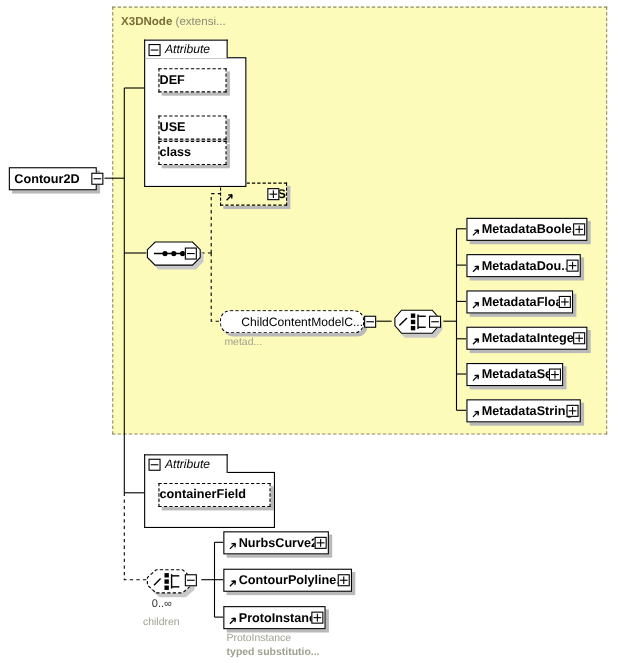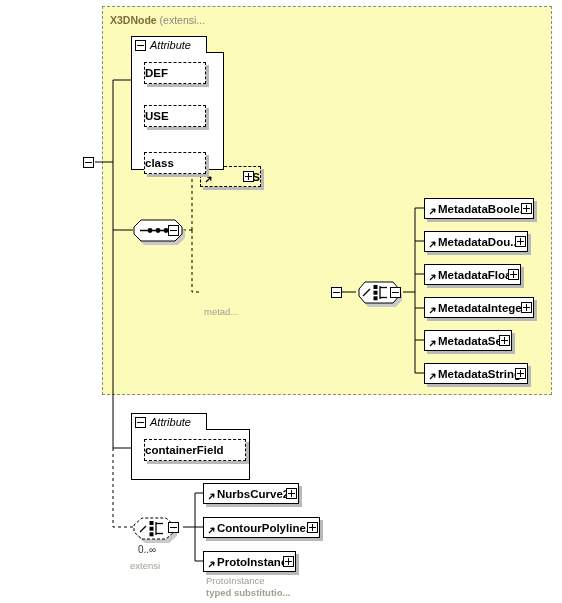--- a/index.html
+++ b/index.html
@@ -147,35 +147,38 @@
     <line x1="415" y1="340" x2="424" y2="340" stroke="#000" stroke-width="1"></line>
     <line x1="415" y1="373" x2="424" y2="373" stroke="#000" stroke-width="1"></line>
 
     <line x1="183" y1="527" x2="195" y2="527" stroke="#000" stroke-width="1"></line>
     <line x1="195" y1="493" x2="195" y2="561" stroke="#000" stroke-width="1"></line>
     <line x1="195" y1="493" x2="203" y2="493" stroke="#000" stroke-width="1"></line>
     <line x1="195" y1="527" x2="203" y2="527" stroke="#000" stroke-width="1"></line>
     <line x1="195" y1="561" x2="203" y2="561" stroke="#000" stroke-width="1"></line>
   </svg>
 
+  <div class="node" style="left:8px;top:152px;width:80px;height:21px;">
+    <span class="lbl">Contour2D</span>
+  </div>
   <div class="expander" style="left:83px;top:157px;"></div>
 
   <div class="attrgroup" style="left:131px;top:36px;">
     <div class="tab" style="width:76px;">
       <span class="minibox"></span>
       <span>Attribute</span>
     </div>
     <div class="body" style="width:93px;height:118px;"></div>
     <div class="attr-item" style="left:13px;top:26px;width:62px;height:22px;">
       <span>DEF</span>
     </div>
     <div class="attr-item" style="left:13px;top:69px;width:62px;height:22px;">
       <span>USE</span>
     </div>
-    <div class="attr-item" style="left:13px;top:92px;width:62px;height:22px;margin-top:24px;">
+    <div class="attr-item" style="left:13px;top:92px;width:62px;height:22px;">
       <span>class</span>
     </div>
   </div>
 
   <div class="comp" style="left:131px;top:216px;">
     <svg width="54" height="28" viewBox="0 0 54 28">
       <path d="M10,26 L44,26 L51,19 L51,12 L44,5 L10,5 L3,12 L3,19 Z" fill="#c9c9c9" stroke="none" transform="translate(3,3)"></path>
       <path d="M10,25 L44,25 L51,18 L51,11 L44,4 L10,4 L3,11 L3,18 Z" fill="#ffffff" stroke="#000" stroke-width="1"></path>
       <line x1="9" y1="14.5" x2="45" y2="14.5" stroke="#000" stroke-width="1.4"></line>
       <circle cx="19" cy="14.5" r="2.4" fill="#000"></circle>
@@ -186,20 +189,23 @@
   <div class="expander" style="left:168px;top:225px;"></div>
 
   <div class="node dashed hasarrow" style="left:200px;top:166px;width:61px;height:21px;">
     <svg class="refarrow" viewBox="0 0 8 8">
       <path d="M7,1 L2,6 M7,1 L3.4,1.4 M7,1 L6.6,4.6" stroke="#000" stroke-width="1.2" fill="none"></path>
     </svg>
     <span class="lbl">IS</span>
   </div>
   <div class="expander plus" style="left:243px;top:171px;"></div>
 
+  <div class="node dashed round" style="left:200px;top:282px;width:131px;height:21px;background:#ffffff;">
+    <span class="lbl" style="font-weight:normal;font-size:11px;">ChildContentModelC...</span>
+  </div>
   <div class="expander" style="left:331px;top:287px;"></div>
   <div class="anno" style="left:204px;top:306px;">metad...</div>
 
   <div class="comp" style="left:356px;top:278px;">
     <svg width="46" height="28" viewBox="0 0 46 28">
       <path d="M9,26 L37,26 L43,19 L43,12 L37,5 L9,5 L3,12 L3,19 Z" fill="#c9c9c9" stroke="none" transform="translate(3,3)"></path>
       <path d="M9,25 L37,25 L43,18 L43,11 L37,4 L9,4 L3,11 L3,18 Z" fill="#ffffff" stroke="#000" stroke-width="1"></path>
       <path d="M7,18 L14,11" stroke="#000" stroke-width="1.3" fill="none"></path>
       <line x1="24" y1="8" x2="24" y2="21" stroke="#000" stroke-width="1.3"></line>
       <line x1="24" y1="9.5" x2="31" y2="9.5" stroke="#000" stroke-width="1.3"></line>
@@ -278,21 +284,21 @@
       <line x1="25" y1="9" x2="25" y2="22" stroke="#000" stroke-width="1.3"></line>
       <line x1="25" y1="10.5" x2="32" y2="10.5" stroke="#000" stroke-width="1.3"></line>
       <line x1="25" y1="20.5" x2="32" y2="20.5" stroke="#000" stroke-width="1.3"></line>
       <rect x="18.5" y="8" width="4" height="4" fill="#000"></rect>
       <rect x="18.5" y="13.7" width="4" height="4" fill="#000"></rect>
       <rect x="18.5" y="19.3" width="4" height="4" fill="#000"></rect>
     </svg>
   </div>
   <div class="expander" style="left:168px;top:522px;"></div>
   <div class="occurs" style="left:138px;top:544px;">0..∞</div>
-  <div class="anno" style="left:130px;top:560px;">extensi</div>
+  <div class="anno" style="left:130px;top:560px;">children</div>
 
   <div class="node hasarrow" style="left:203px;top:483px;width:96px;height:21px;">
     <svg class="refarrow" viewBox="0 0 8 8">
       <path d="M7,1 L2,6 M7,1 L3.4,1.4 M7,1 L6.6,4.6" stroke="#000" stroke-width="1.2" fill="none"></path>
     </svg>
     <span class="lbl">NurbsCurve2D</span>
   </div>
   <div class="expander plus" style="left:286px;top:488px;"></div>
 
   <div class="node hasarrow" style="left:203px;top:517px;width:117px;height:21px;">

